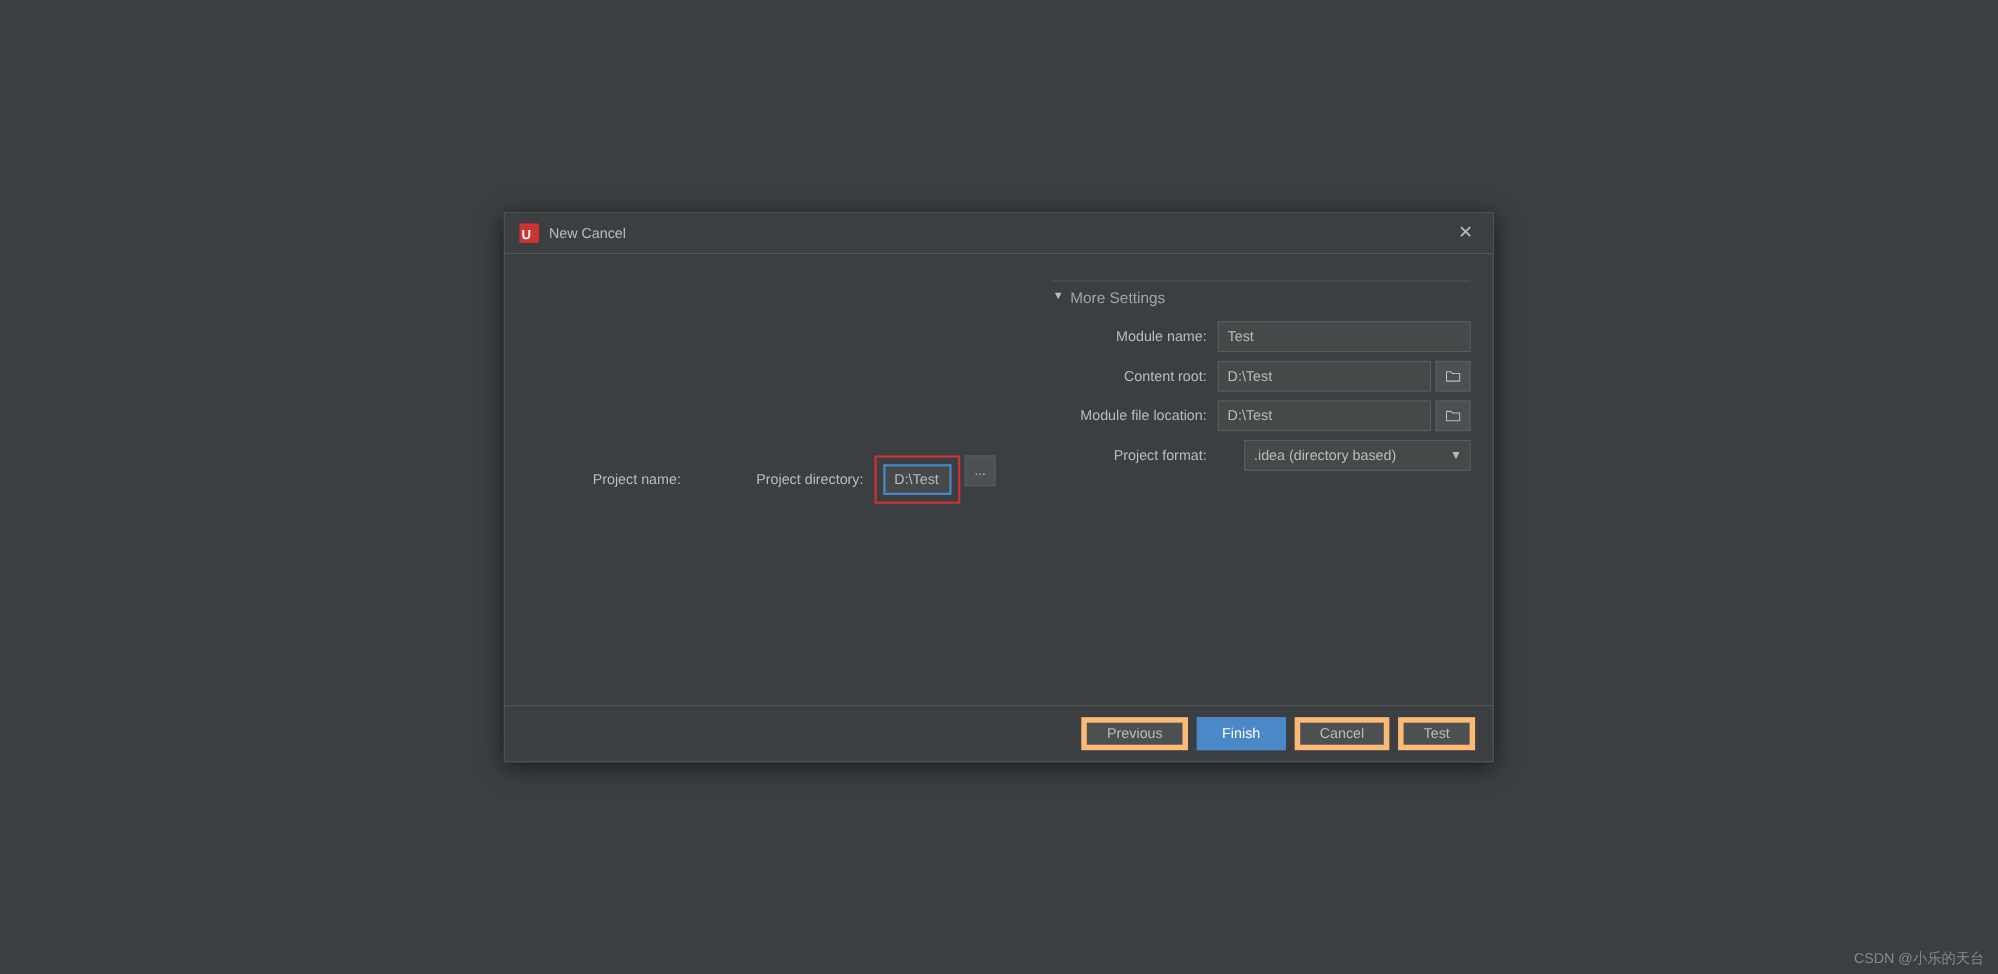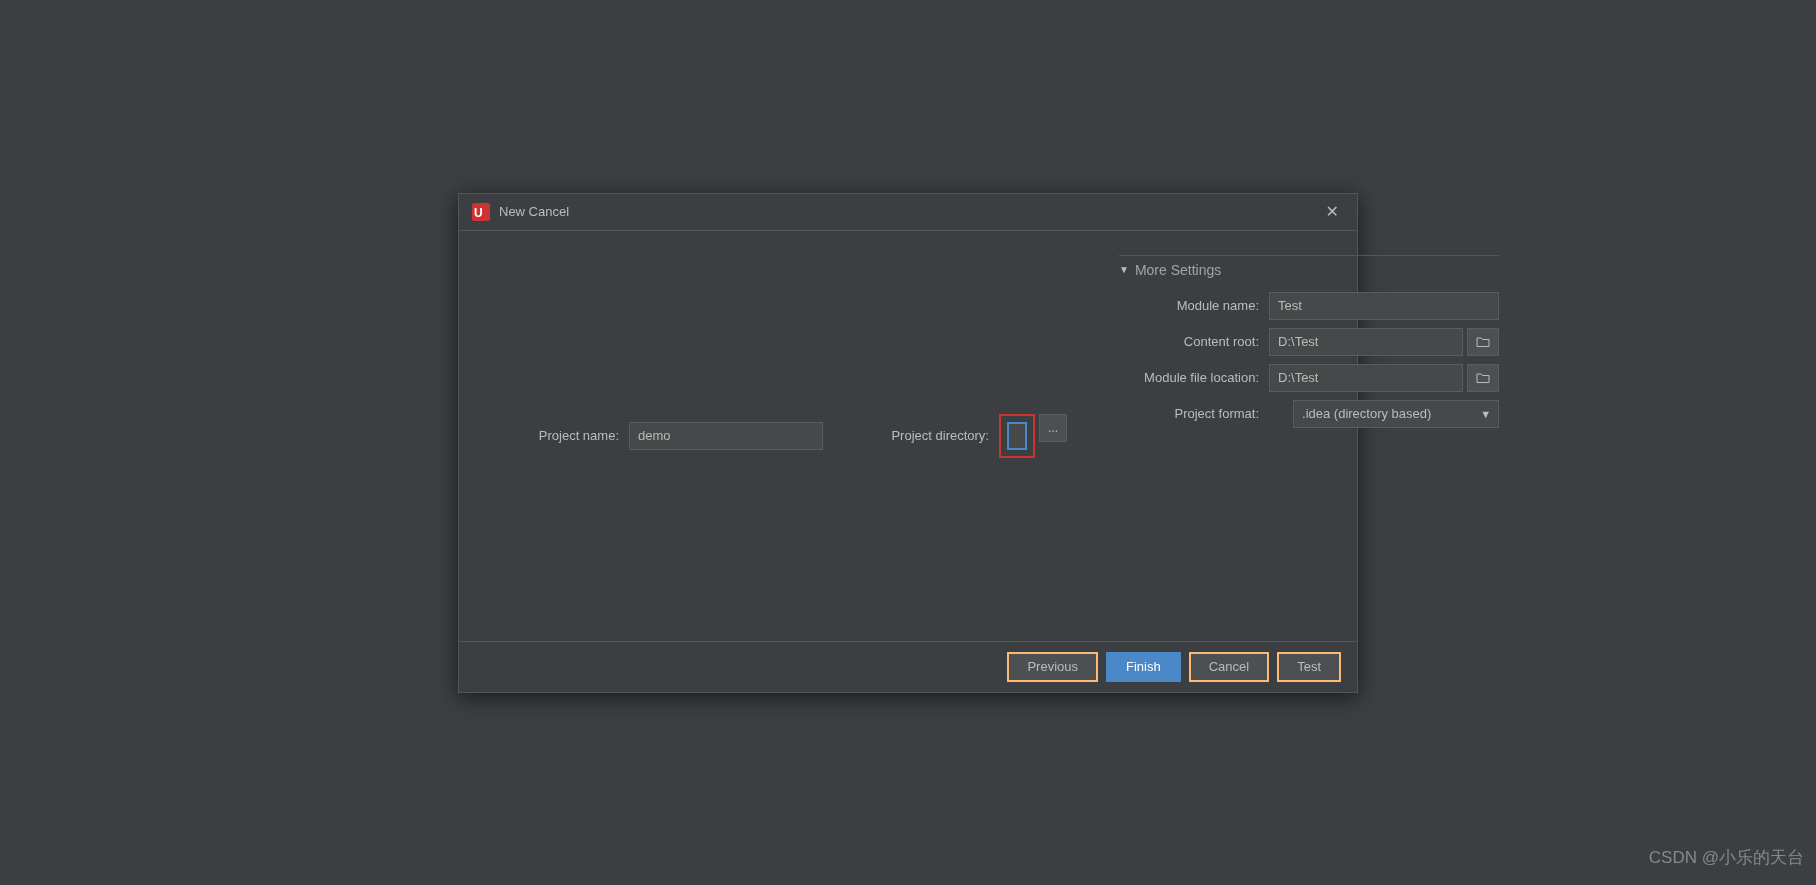--- a/index.html
+++ b/index.html
@@ -199,42 +199,42 @@
       display: flex;
       justify-content: flex-end;
       gap: 8px;
       align-items: center;
     }
 
     .footer-btn {
       padding: 5px 18px;
       font-size: 13px;
       cursor: pointer;
-      border: 2px solid #fdba74;
+      border: 5px solid #fdba74;
       height: 30px;
       display: flex;
       align-items: center;
     }
 
     .btn-default {
       background: #4c5052;
       color: #bbbbbb;
     }
 
     .btn-primary {
       background: #4a88c7;
       color: white;
       border-color: #4a88c7;
     }
 
     .watermark {
       position: fixed;
-      bottom: 16px;
+      bottom: 5px;
       right: 12px;
-      font-size: 17px;
+      font-size: 13px;
       color: #888888;
     }
 
     .folder-icon-btn {
       background: #4c5052;
       border: 1px solid #5a5d5f;
       color: #bbbbbb;
       padding: 3px 8px;
       cursor: pointer;
       font-size: 13px;
@@ -259,23 +259,20 @@
       </div>
       <span class="title-text">New Cancel</span>
     </div>
     <button class="close-btn">✕</button>
   </div>
 
   <div class="dialog-body">
 
     <div class="form-row">
       <label class="form-label">Project name:</label>
-      <div class="form-input-wrap">
-        <input class="form-input" type="text" value="demo" style="">
-      </div>
     </div>
 
     <div class="form-row">
       <label class="form-label">Project directory:</label>
       <div style="flex:1; display:flex; align-items:flex-start; gap:4px;">
         <div class="location-highlighted-wrap" style="flex:1;">
           <input class="form-input location-input-highlighted" type="text" style="width: 100%;" value="D:\Test">
         </div>
         <button class="browse-btn">...</button>
       </div>

